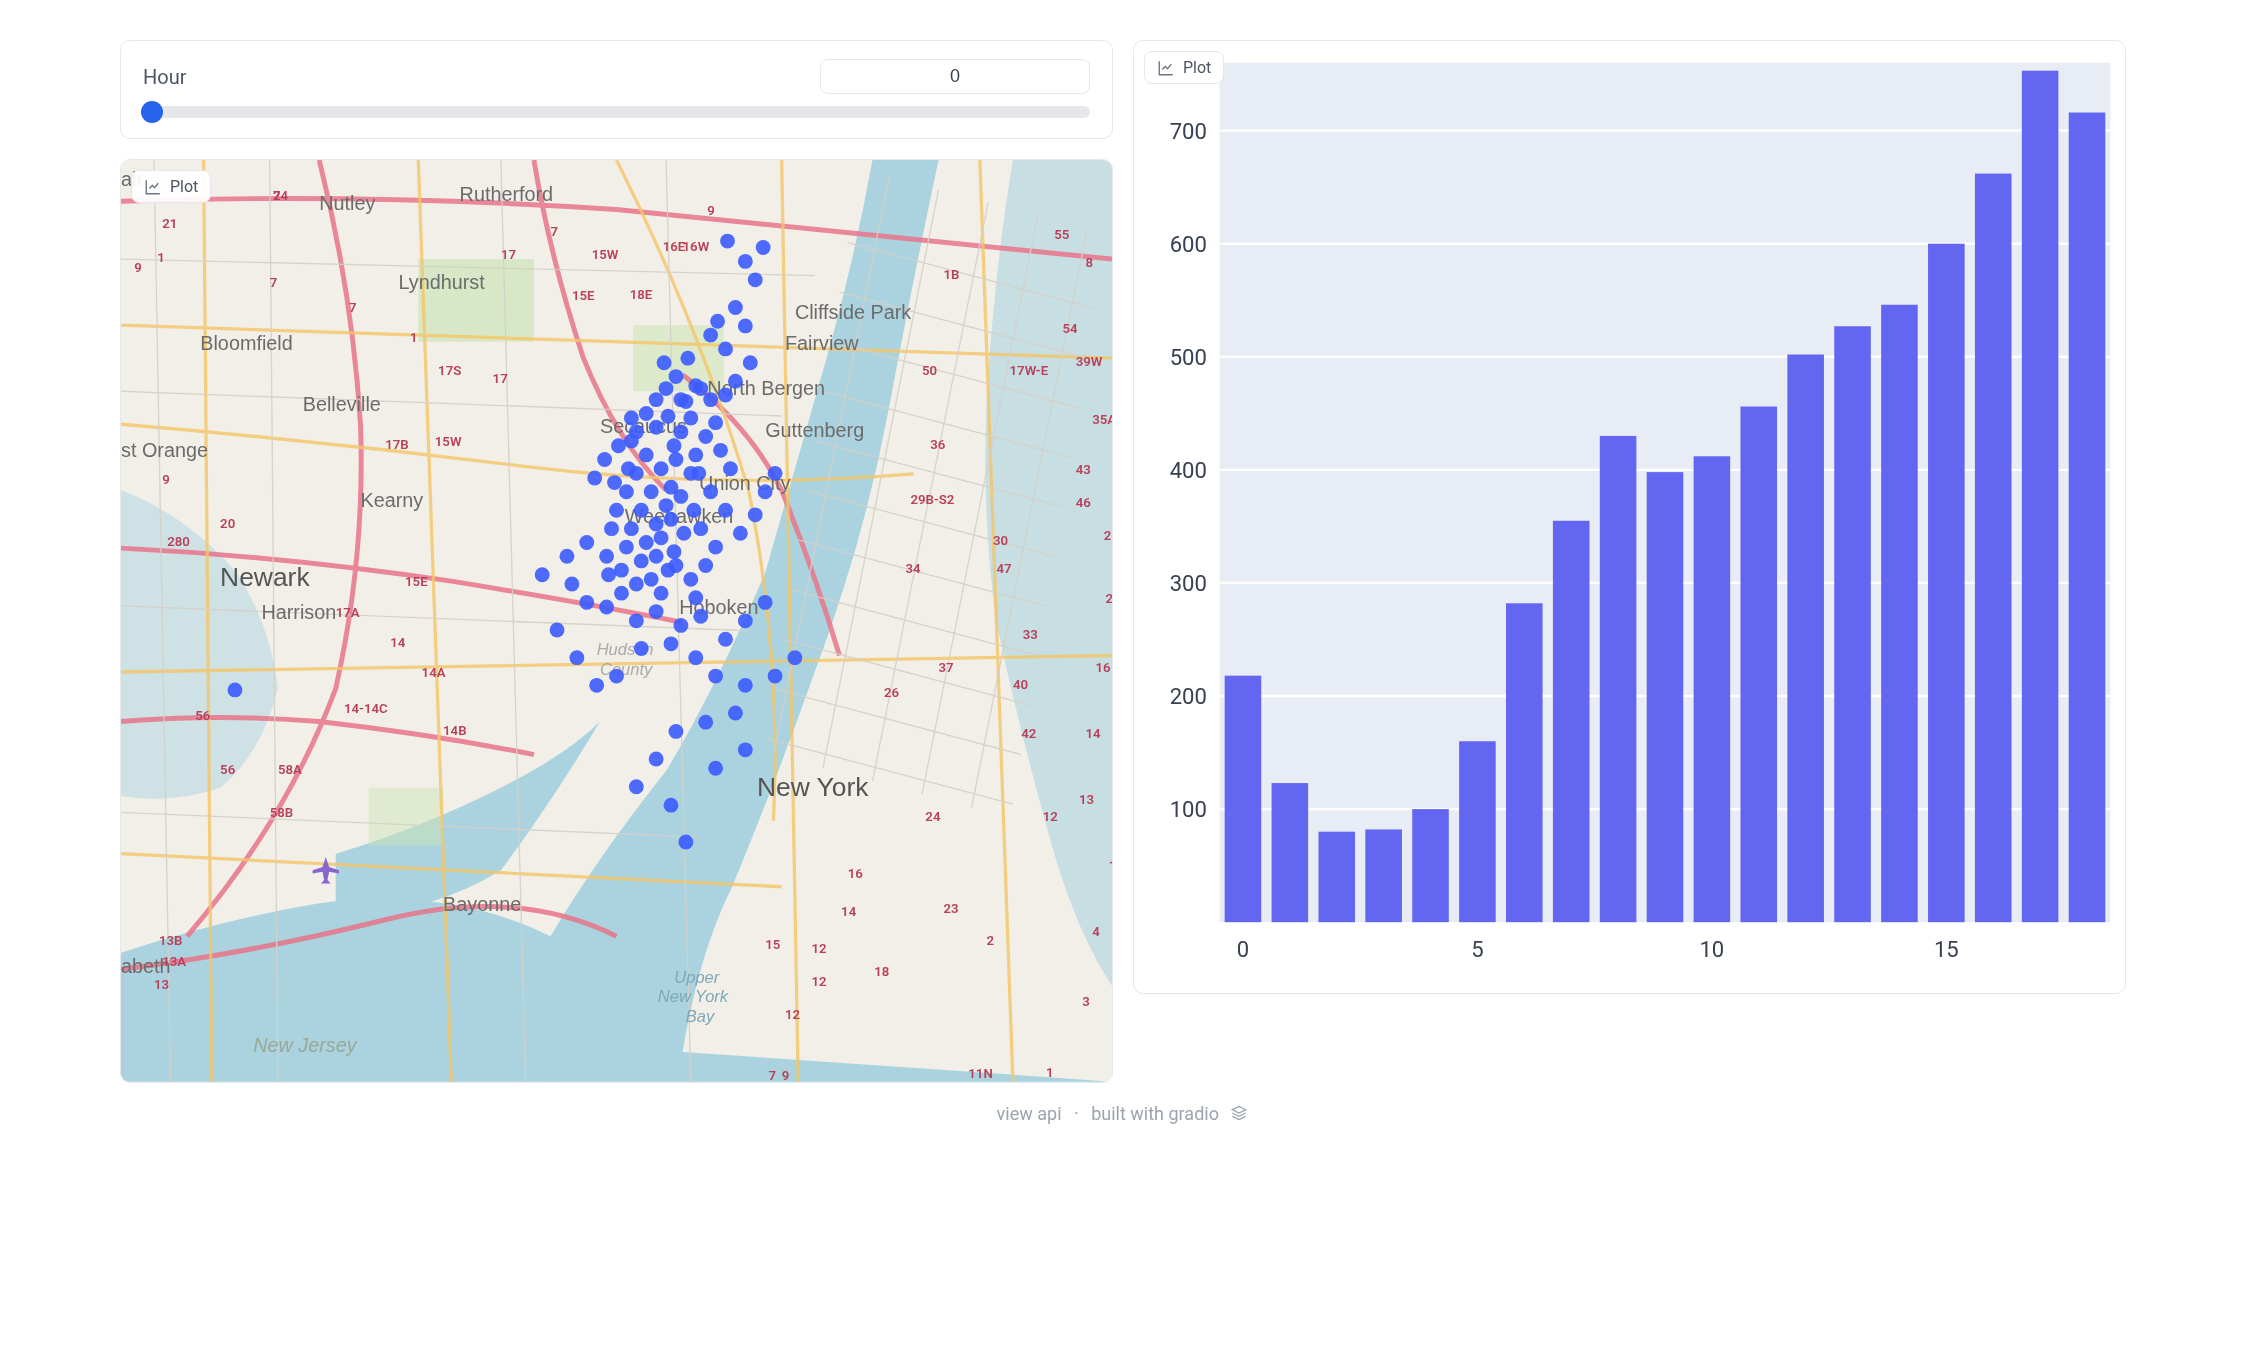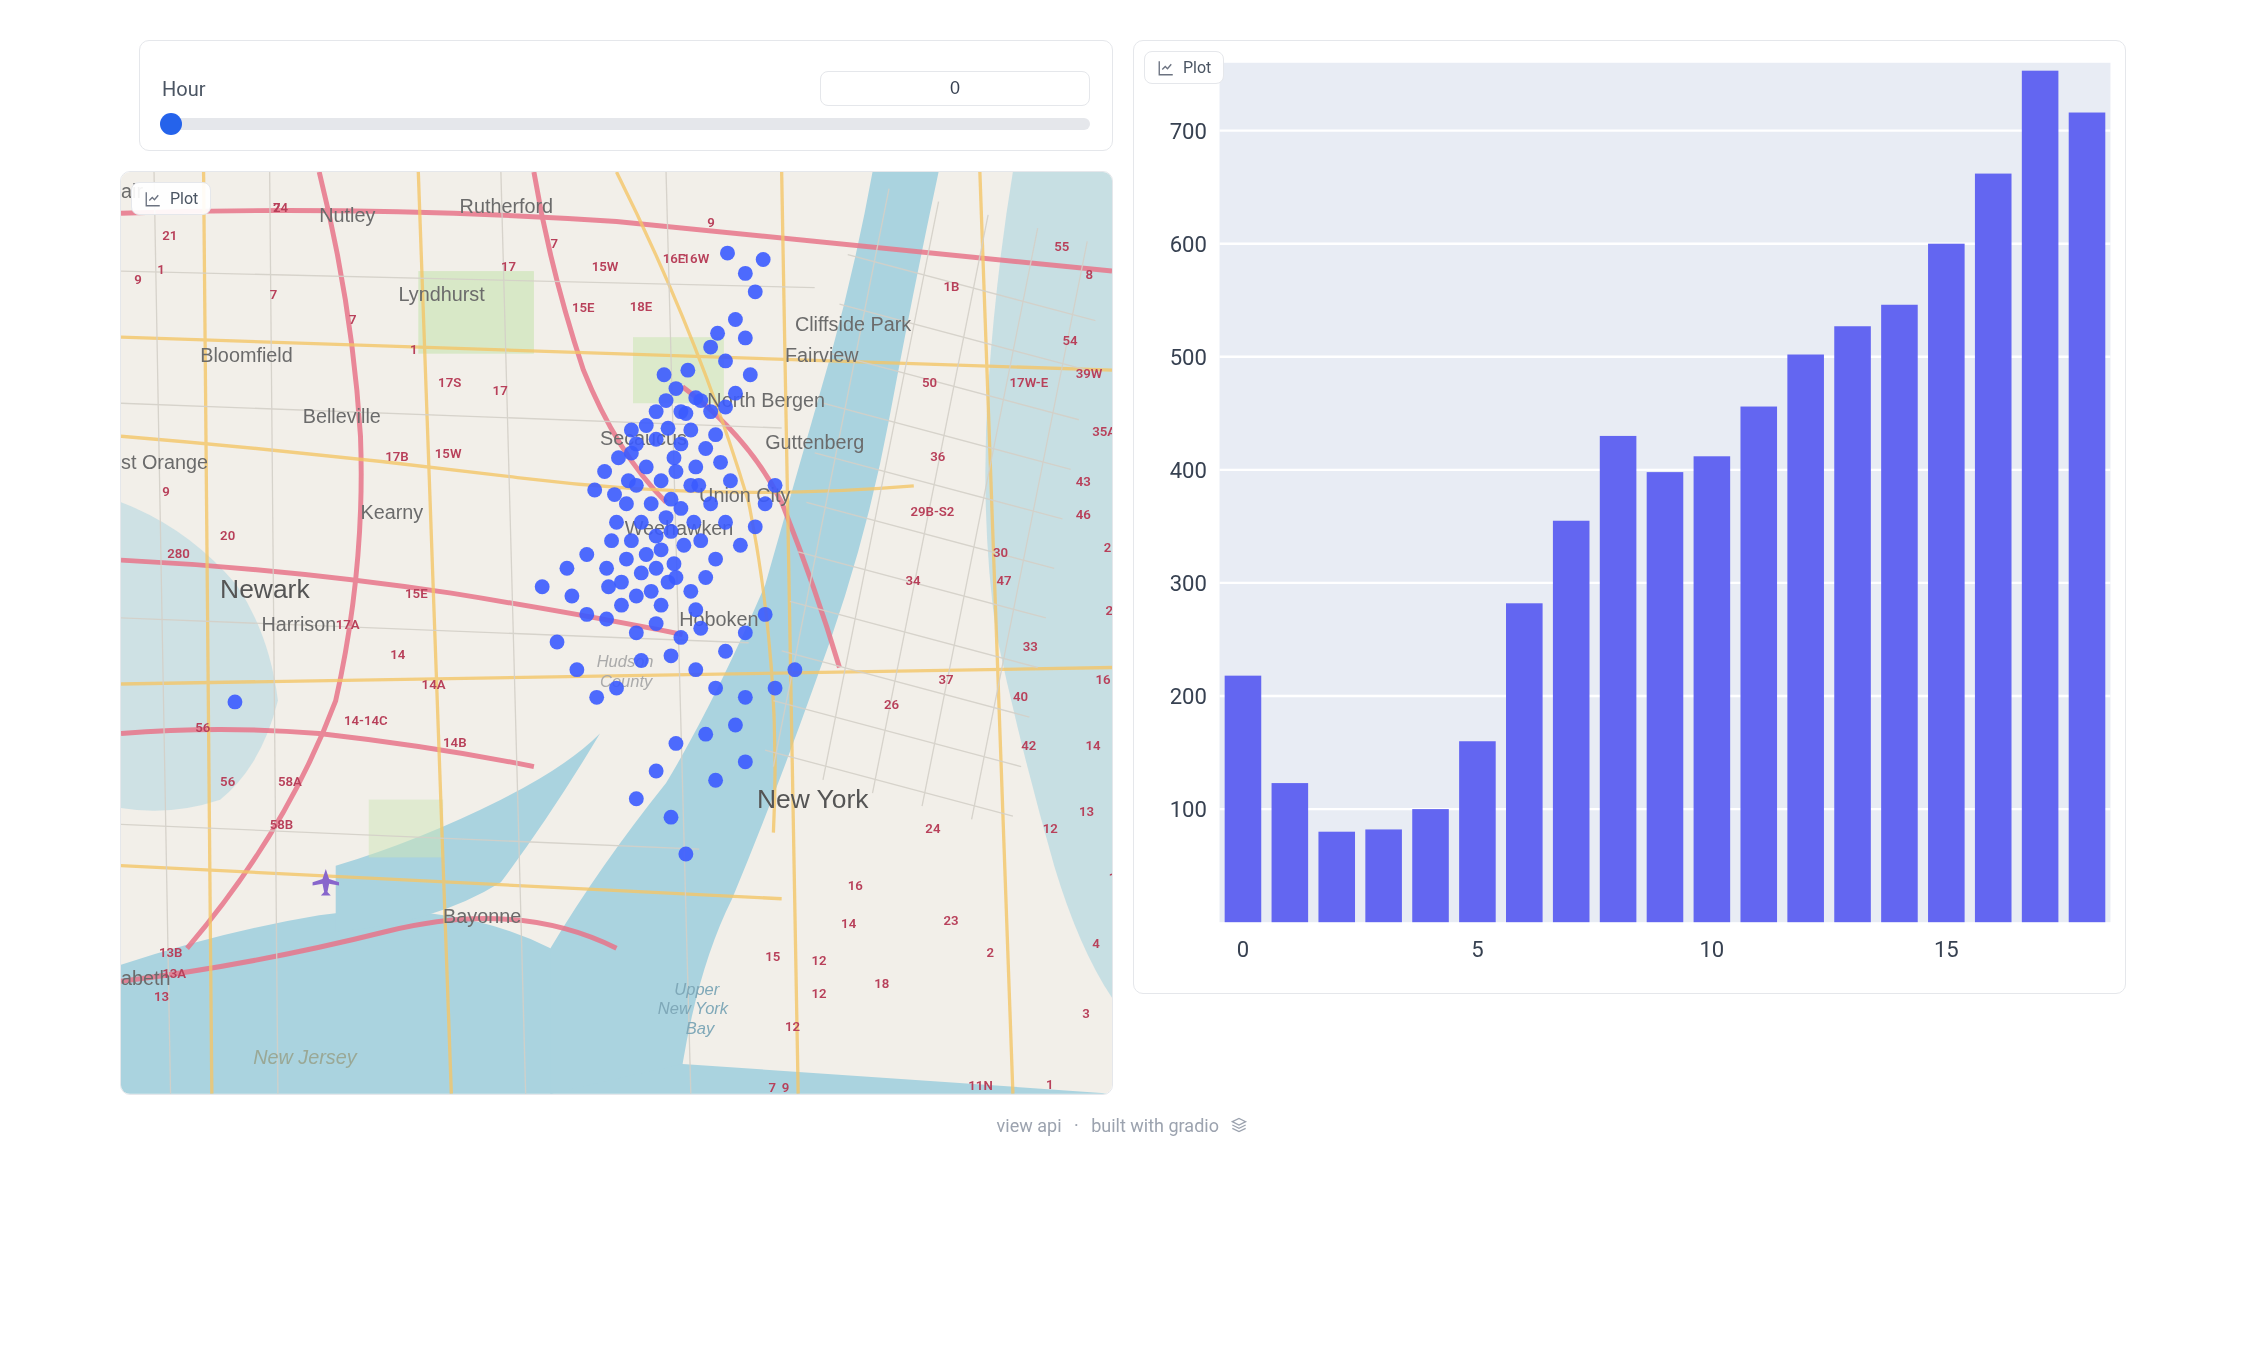--- a/index.html
+++ b/index.html
@@ -15,21 +15,21 @@
     align-items: flex-start;
   }
   .col { flex: 1; min-width: 0; }
   .panel {
     border: 1px solid #e5e7eb;
     border-radius: 10px;
     background: #fff;
     position: relative;
     margin-bottom: 20px;
   }
-  .slider-panel { padding: 30px 22px 20px; margin-left: 19px; }
+  .slider-panel { padding: 18px 22px 20px; }
   .slider-header {
     display: flex;
     justify-content: space-between;
     align-items: center;
     margin-bottom: 12px;
   }
   .slider-label { font-size: 20px; color: #4b5563; }
   .slider-value {
     border: 1px solid #e5e7eb;
     border-radius: 8px;

